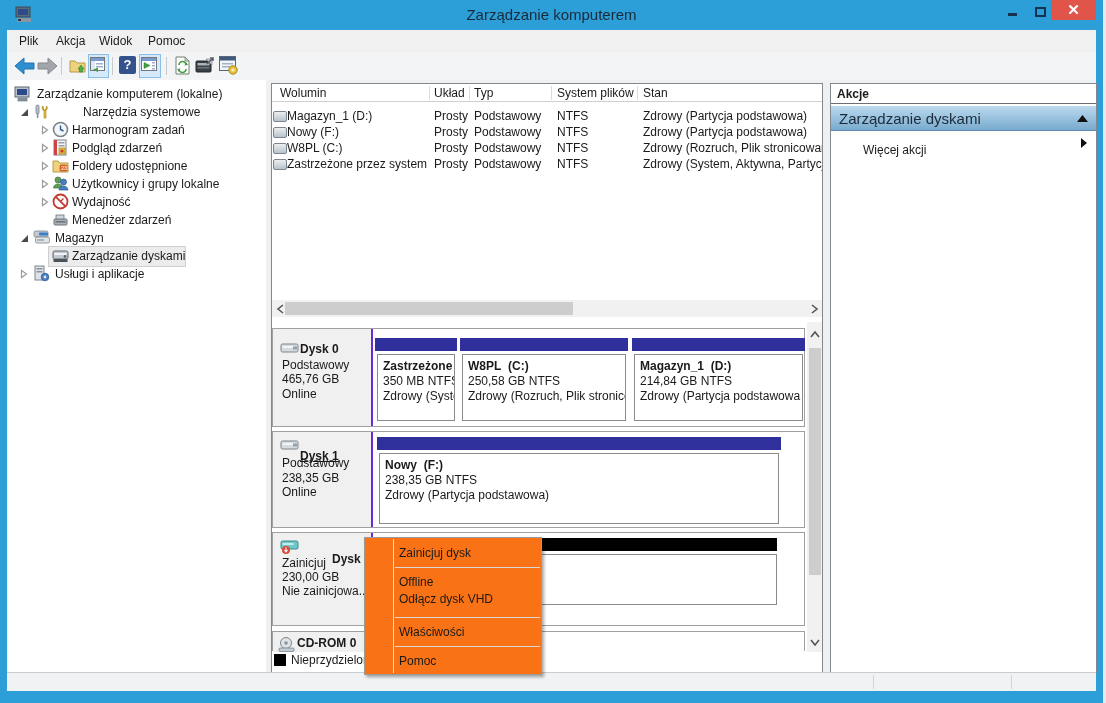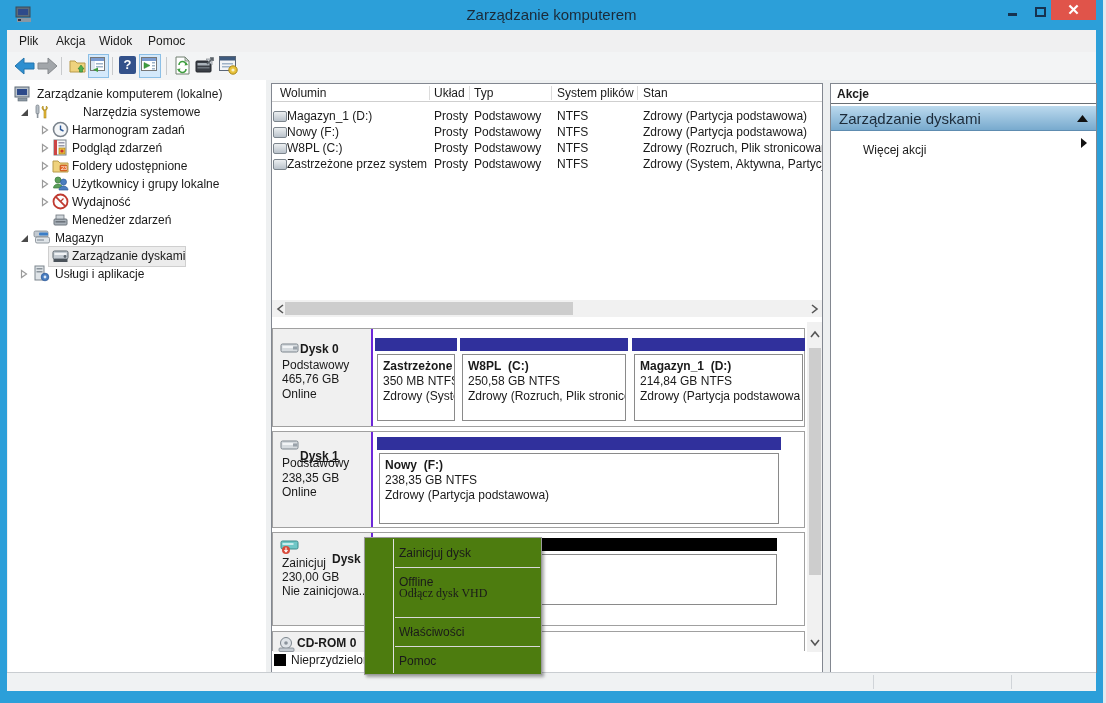--- a/index.html
+++ b/index.html
@@ -401,24 +401,24 @@
     <svg class="abs" style="left:249px;top:53px;" width="8" height="12">
         <path d="M1 1 L7 6 L1 11 Z" fill="#111"></path>
       </svg>
   </div>
 
   <div class="abs" style="left:7px;top:672px;width:1089px;height:19px;background:#f0f2f3;border-top:1px solid #c9cdd1;box-sizing:border-box;"></div>
   <div class="abs" style="left:873px;top:675px;width:1px;height:14px;background:#d0d4d8;"></div>
   <div class="abs" style="left:1011px;top:675px;width:1px;height:14px;background:#d0d4d8;"></div>
   <div class="abs" style="left:0;top:691px;width:1103px;height:12px;background:#2c9fd9;"></div>
 
-  <div class="abs" id="ctxmenu" style="left:364px;top:537px;width:178px;height:138px;background:#4d7c0f;border:1px solid #9b9b9b;box-sizing:border-box;box-shadow:2px 2px 3px rgba(0,0,0,0.35);">
+  <div class="abs" id="ctxmenu" style="left:364px;top:537px;width:178px;height:138px;background:#f97316;border:1px solid #9b9b9b;box-sizing:border-box;box-shadow:2px 2px 3px rgba(0,0,0,0.35);">
     <div class="abs" style="left:28px;top:1px;width:1px;height:134px;background:#e2e2e2;"></div>
     <div class="abs txt" style="left:34px;top:8px;">Zainicjuj dysk</div>
     <div class="abs" style="left:30px;top:29px;width:145px;height:1px;background:#d9d9d9;"></div>
     <div class="abs txt" style="left:34px;top:37px;">Offline</div>
-    <div class="abs txt" style="left:34px;top:48px;font-family:Liberation Serif, serif;">Odłącz dysk VHD</div>
+    <div class="abs txt" style="left:34px;top:54px;">Odłącz dysk VHD</div>
     <div class="abs" style="left:30px;top:79px;width:145px;height:1px;background:#d9d9d9;"></div>
     <div class="abs txt" style="left:34px;top:87px;">Właściwości</div>
     <div class="abs" style="left:30px;top:108px;width:145px;height:1px;background:#d9d9d9;"></div>
     <div class="abs txt" style="left:34px;top:116px;">Pomoc</div>
   </div>
 </div>
 
 </body></html>

